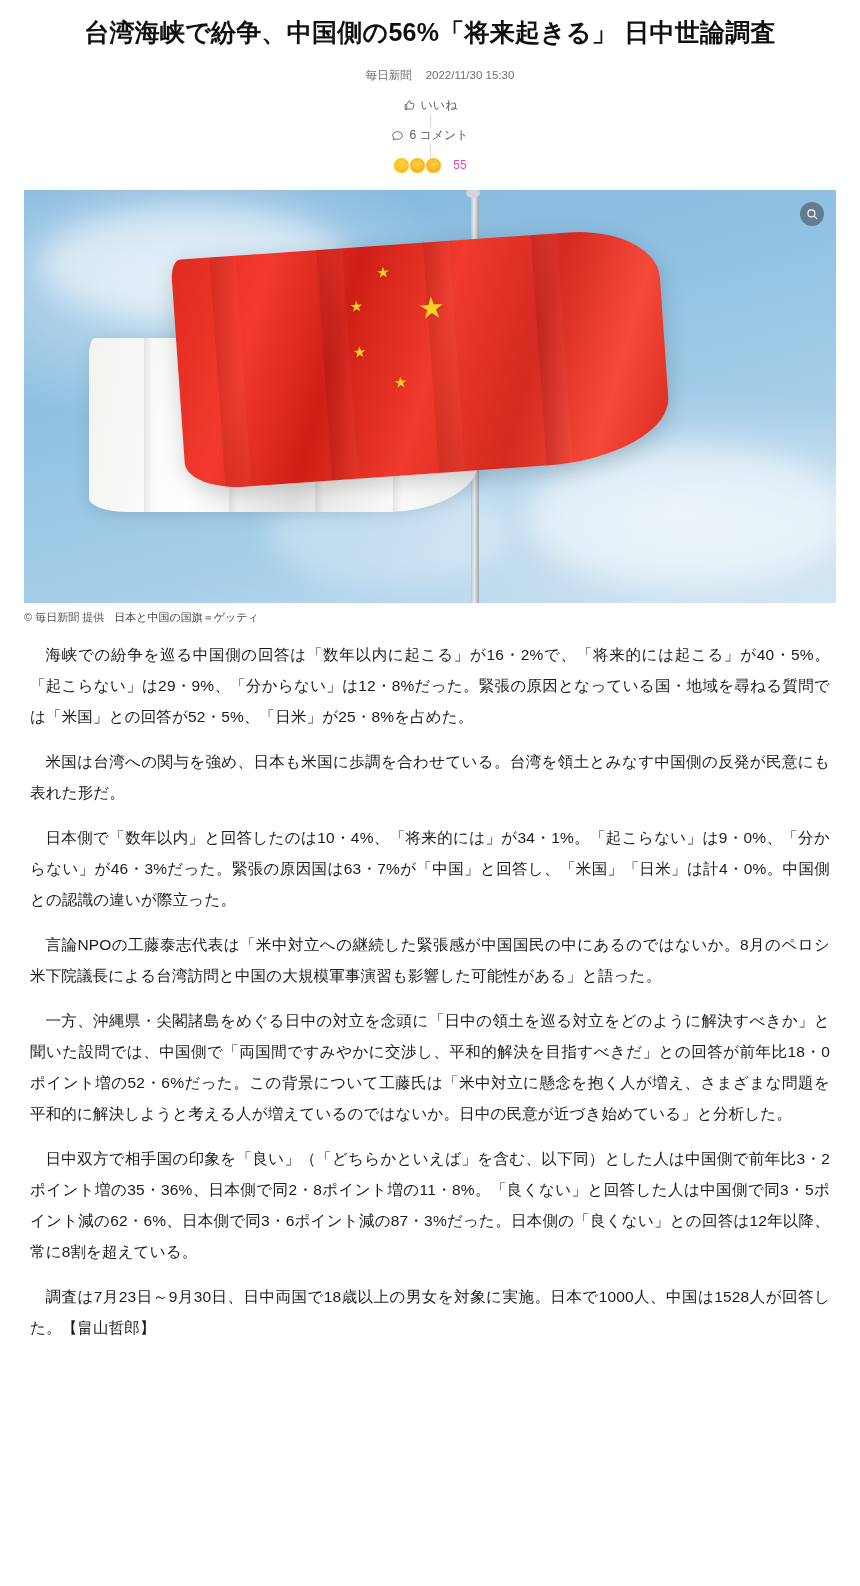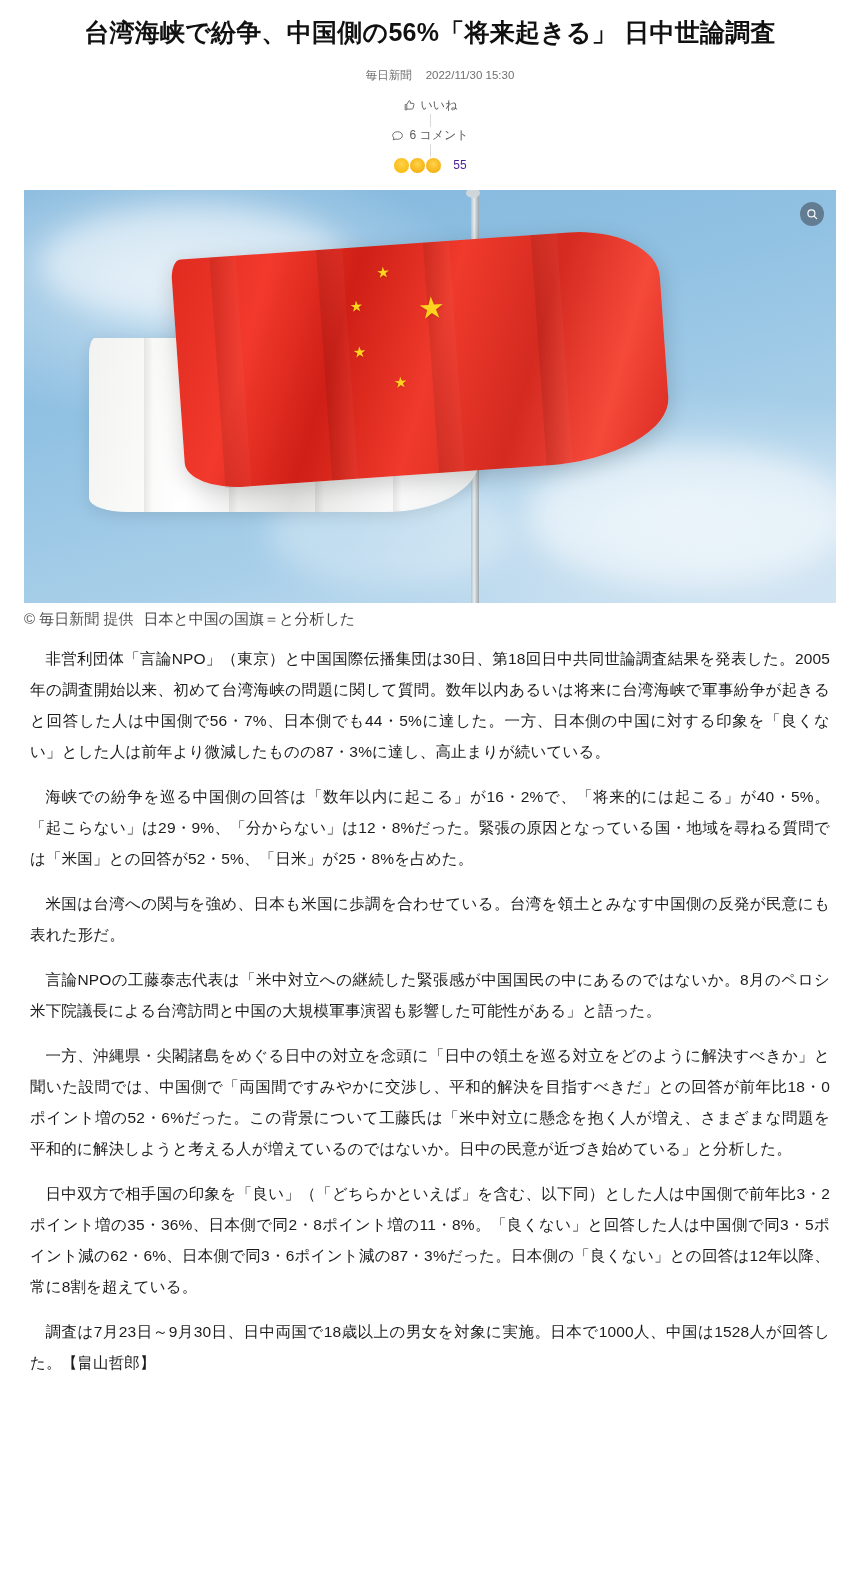--- a/index.html
+++ b/index.html
@@ -83,21 +83,21 @@
     margin-left: -4px;
   }
   .emoji:first-child { margin-left: 0; }
   .emoji-face {
     background: radial-gradient(circle at 50% 40%, #ffd24a 0%, #f7b500 100%);
     position: relative;
   }
   .emoji-hand {
     background: radial-gradient(circle at 50% 40%, #ffd24a 0%, #f0a500 100%);
   }
-  .emoji-count { margin-left: 6px; color: #4c1d95; }
+  .emoji-count { margin-left: 6px; color: #ec4899; }
 
   .figure {
     margin: 16px 24px 0 24px;
     position: relative;
   }
   .photo {
     width: 812px;
     height: 413px;
     position: relative;
     overflow: hidden;
@@ -183,21 +183,21 @@
     width: 24px;
     height: 24px;
     border-radius: 50%;
     background: rgba(60,70,80,0.55);
     display: flex;
     align-items: center;
     justify-content: center;
   }
   .caption {
     margin: 7px 0 0 0;
-    font-size: 15px;
+    font-size: 11px;
     color: #555555;
     display: flex;
     align-items: center;
     gap: 10px;
   }
   .caption .c-copy { color: #555; }
   .caption .c-text { color: #444; }
 
   .article {
     margin: 14px 30px 0 30px;
@@ -291,27 +291,27 @@
       <div class="photo-badge">
         <svg width="14" height="14" viewBox="0 0 24 24" fill="none" stroke="#ffffff" stroke-width="2" stroke-linecap="round">
           <circle cx="11" cy="11" r="6"></circle>
           <path d="M20 20l-4.5-4.5"></path>
         </svg>
       </div>
     </div>
 
     <div class="caption">
       <span class="c-copy">© 毎日新聞 提供</span>
-      <span class="c-text">日本と中国の国旗＝と分析した</span>
+      <span class="c-text">日本と中国の国旗＝ゲッティ</span>
     </div>
   </div>
 
   <div class="article">
-    <p>非営利団体「言論NPO」（東京）と中国国際伝播集団は30日、第18回日中共同世論調査結果を発表した。2005年の調査開始以来、初めて台湾海峡の問題に関して質問。数年以内あるいは将来に台湾海峡で軍事紛争が起きると回答した人は中国側で56・7%、日本側でも44・5%に達した。一方、日本側の中国に対する印象を「良くない」とした人は前年より微減したものの87・3%に達し、高止まりが続いている。</p>
     <p>海峡での紛争を巡る中国側の回答は「数年以内に起こる」が16・2%で、「将来的には起こる」が40・5%。「起こらない」は29・9%、「分からない」は12・8%だった。緊張の原因となっている国・地域を尋ねる質問では「米国」との回答が52・5%、「日米」が25・8%を占めた。</p>
     <p>米国は台湾への関与を強め、日本も米国に歩調を合わせている。台湾を領土とみなす中国側の反発が民意にも表れた形だ。</p>
+    <p>日本側で「数年以内」と回答したのは10・4%、「将来的には」が34・1%。「起こらない」は9・0%、「分からない」が46・3%だった。緊張の原因国は63・7%が「中国」と回答し、「米国」「日米」は計4・0%。中国側との認識の違いが際立った。</p>
     <p>言論NPOの工藤泰志代表は「米中対立への継続した緊張感が中国国民の中にあるのではないか。8月のペロシ米下院議長による台湾訪問と中国の大規模軍事演習も影響した可能性がある」と語った。</p>
     <p>一方、沖縄県・尖閣諸島をめぐる日中の対立を念頭に「日中の領土を巡る対立をどのように解決すべきか」と聞いた設問では、中国側で「両国間ですみやかに交渉し、平和的解決を目指すべきだ」との回答が前年比18・0ポイント増の52・6%だった。この背景について工藤氏は「米中対立に懸念を抱く人が増え、さまざまな問題を平和的に解決しようと考える人が増えているのではないか。日中の民意が近づき始めている」と分析した。</p>
     <p>日中双方で相手国の印象を「良い」（「どちらかといえば」を含む、以下同）とした人は中国側で前年比3・2ポイント増の35・36%、日本側で同2・8ポイント増の11・8%。「良くない」と回答した人は中国側で同3・5ポイント減の62・6%、日本側で同3・6ポイント減の87・3%だった。日本側の「良くない」との回答は12年以降、常に8割を超えている。</p>
     <p>調査は7月23日～9月30日、日中両国で18歳以上の男女を対象に実施。日本で1000人、中国は1528人が回答した。【畠山哲郎】</p>
   </div>
 
 </div>
 
 </body></html>

